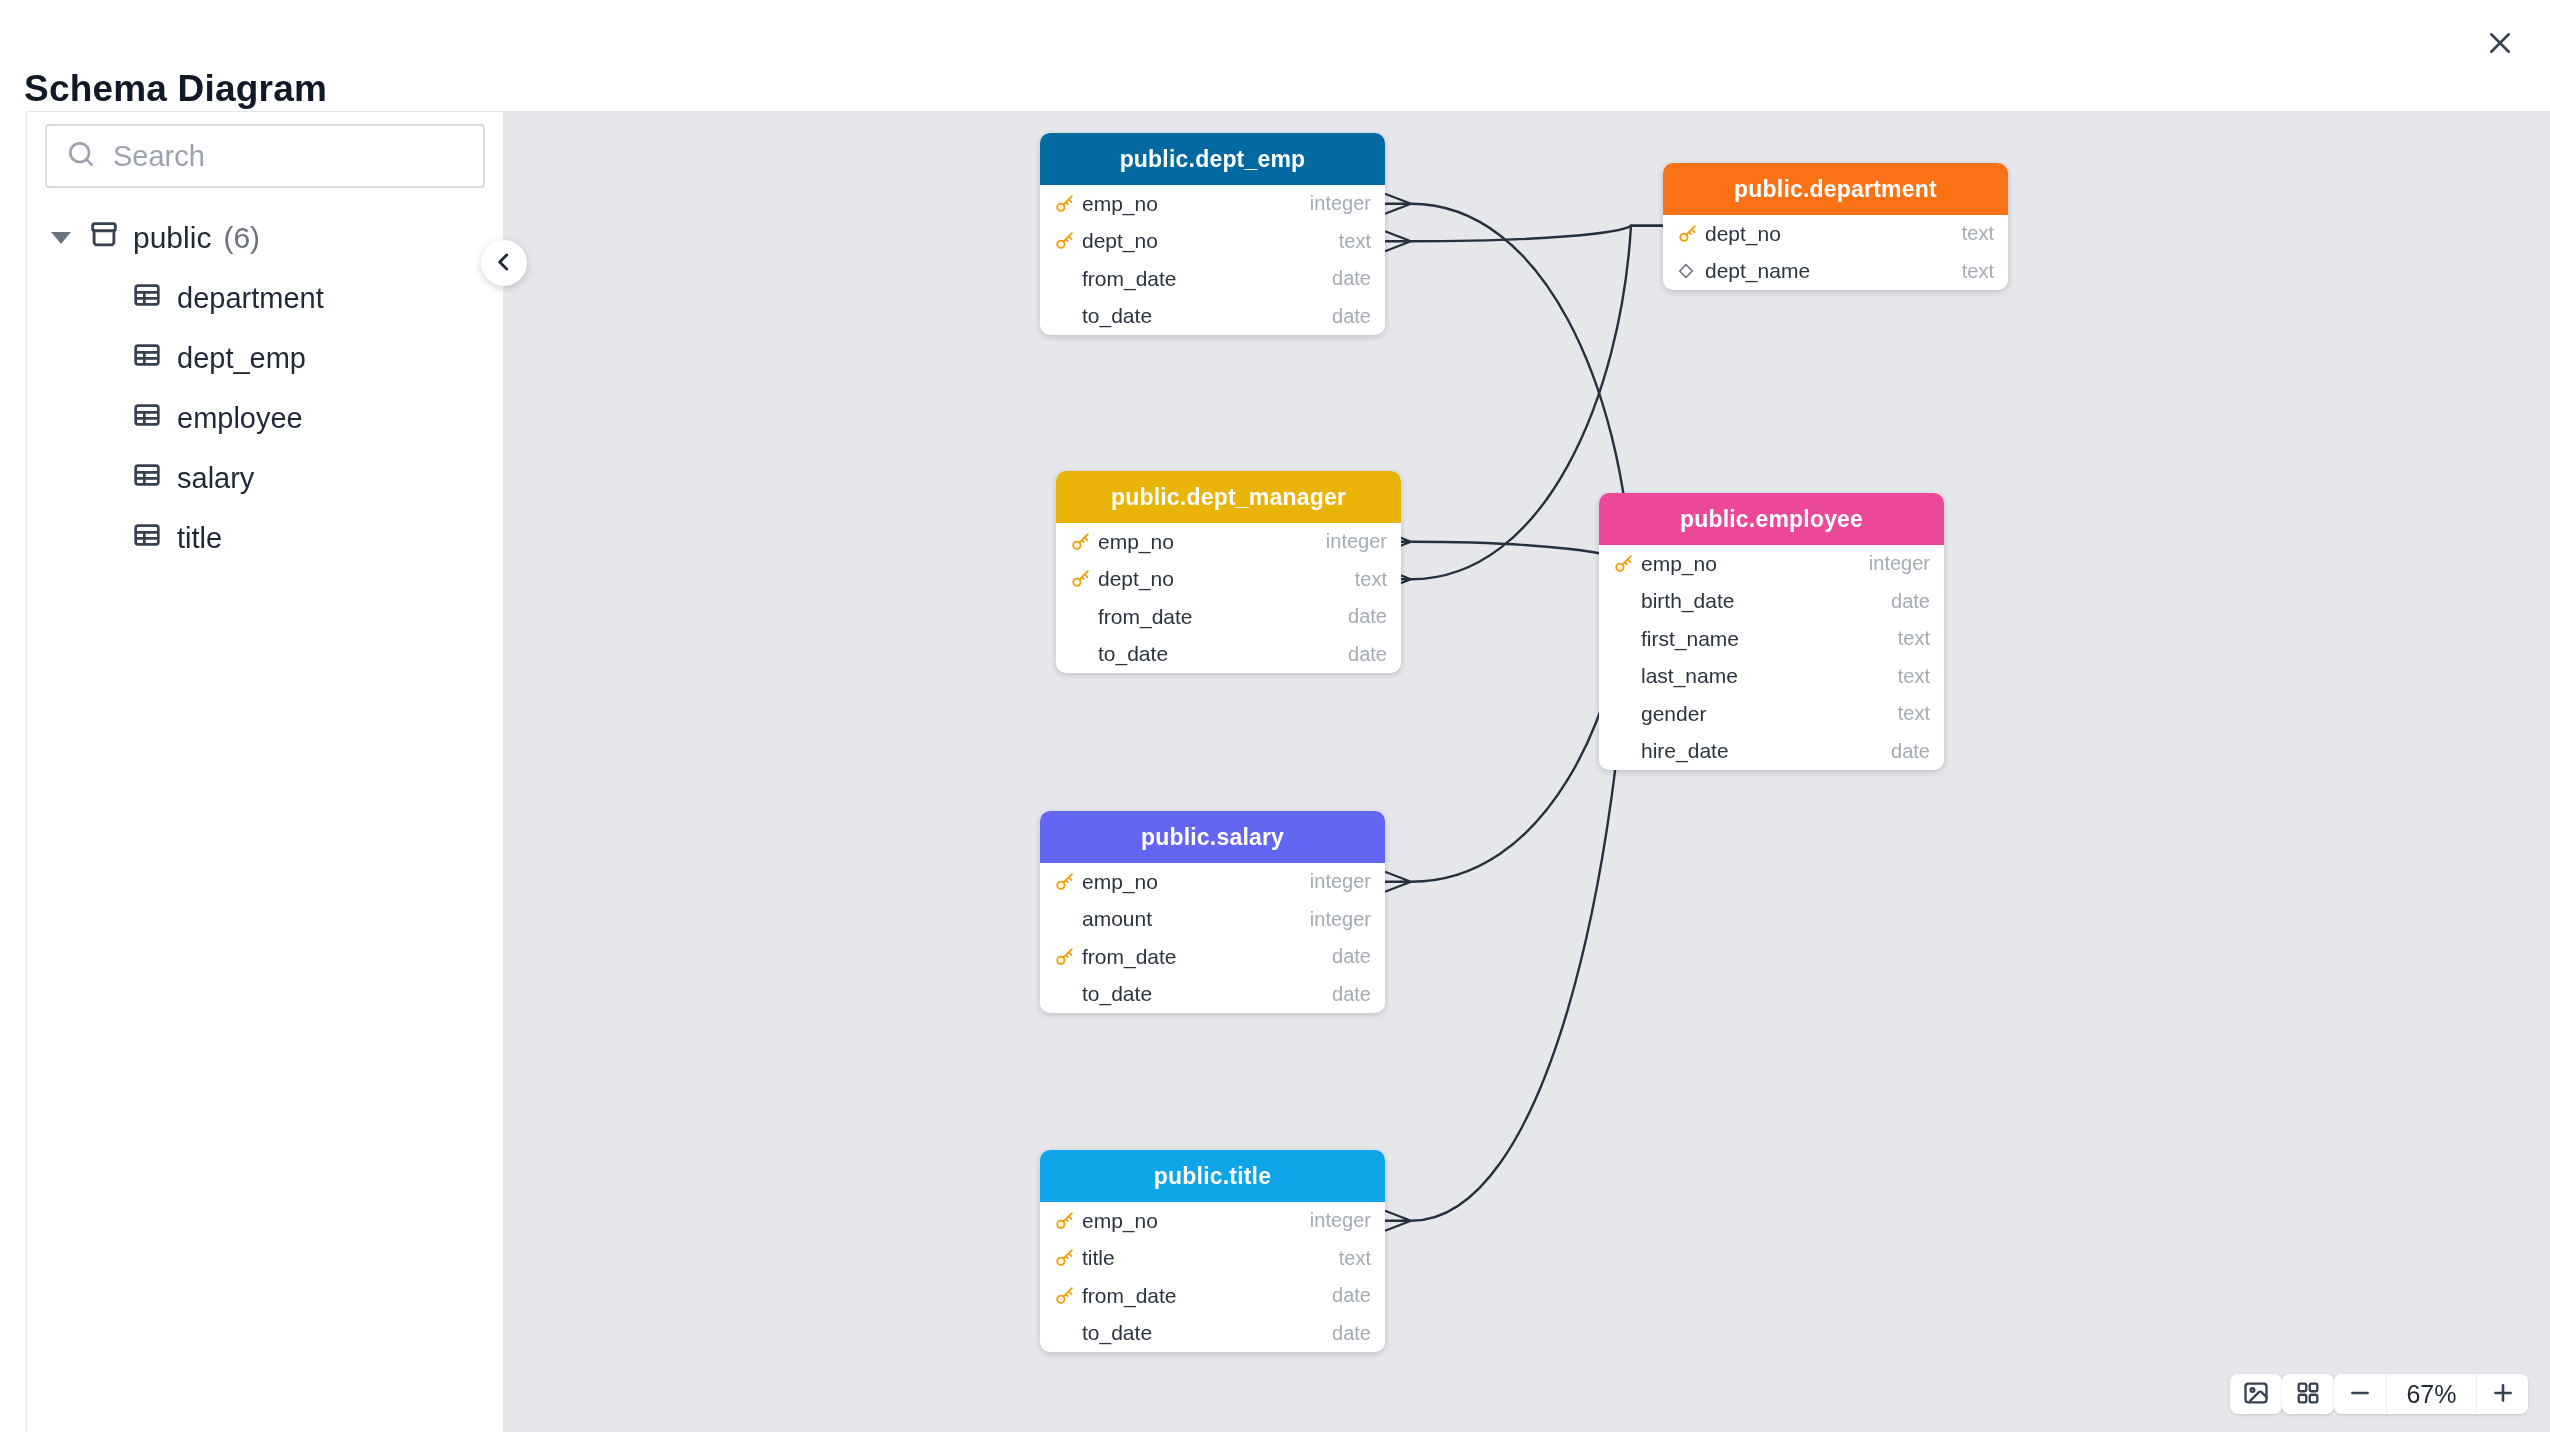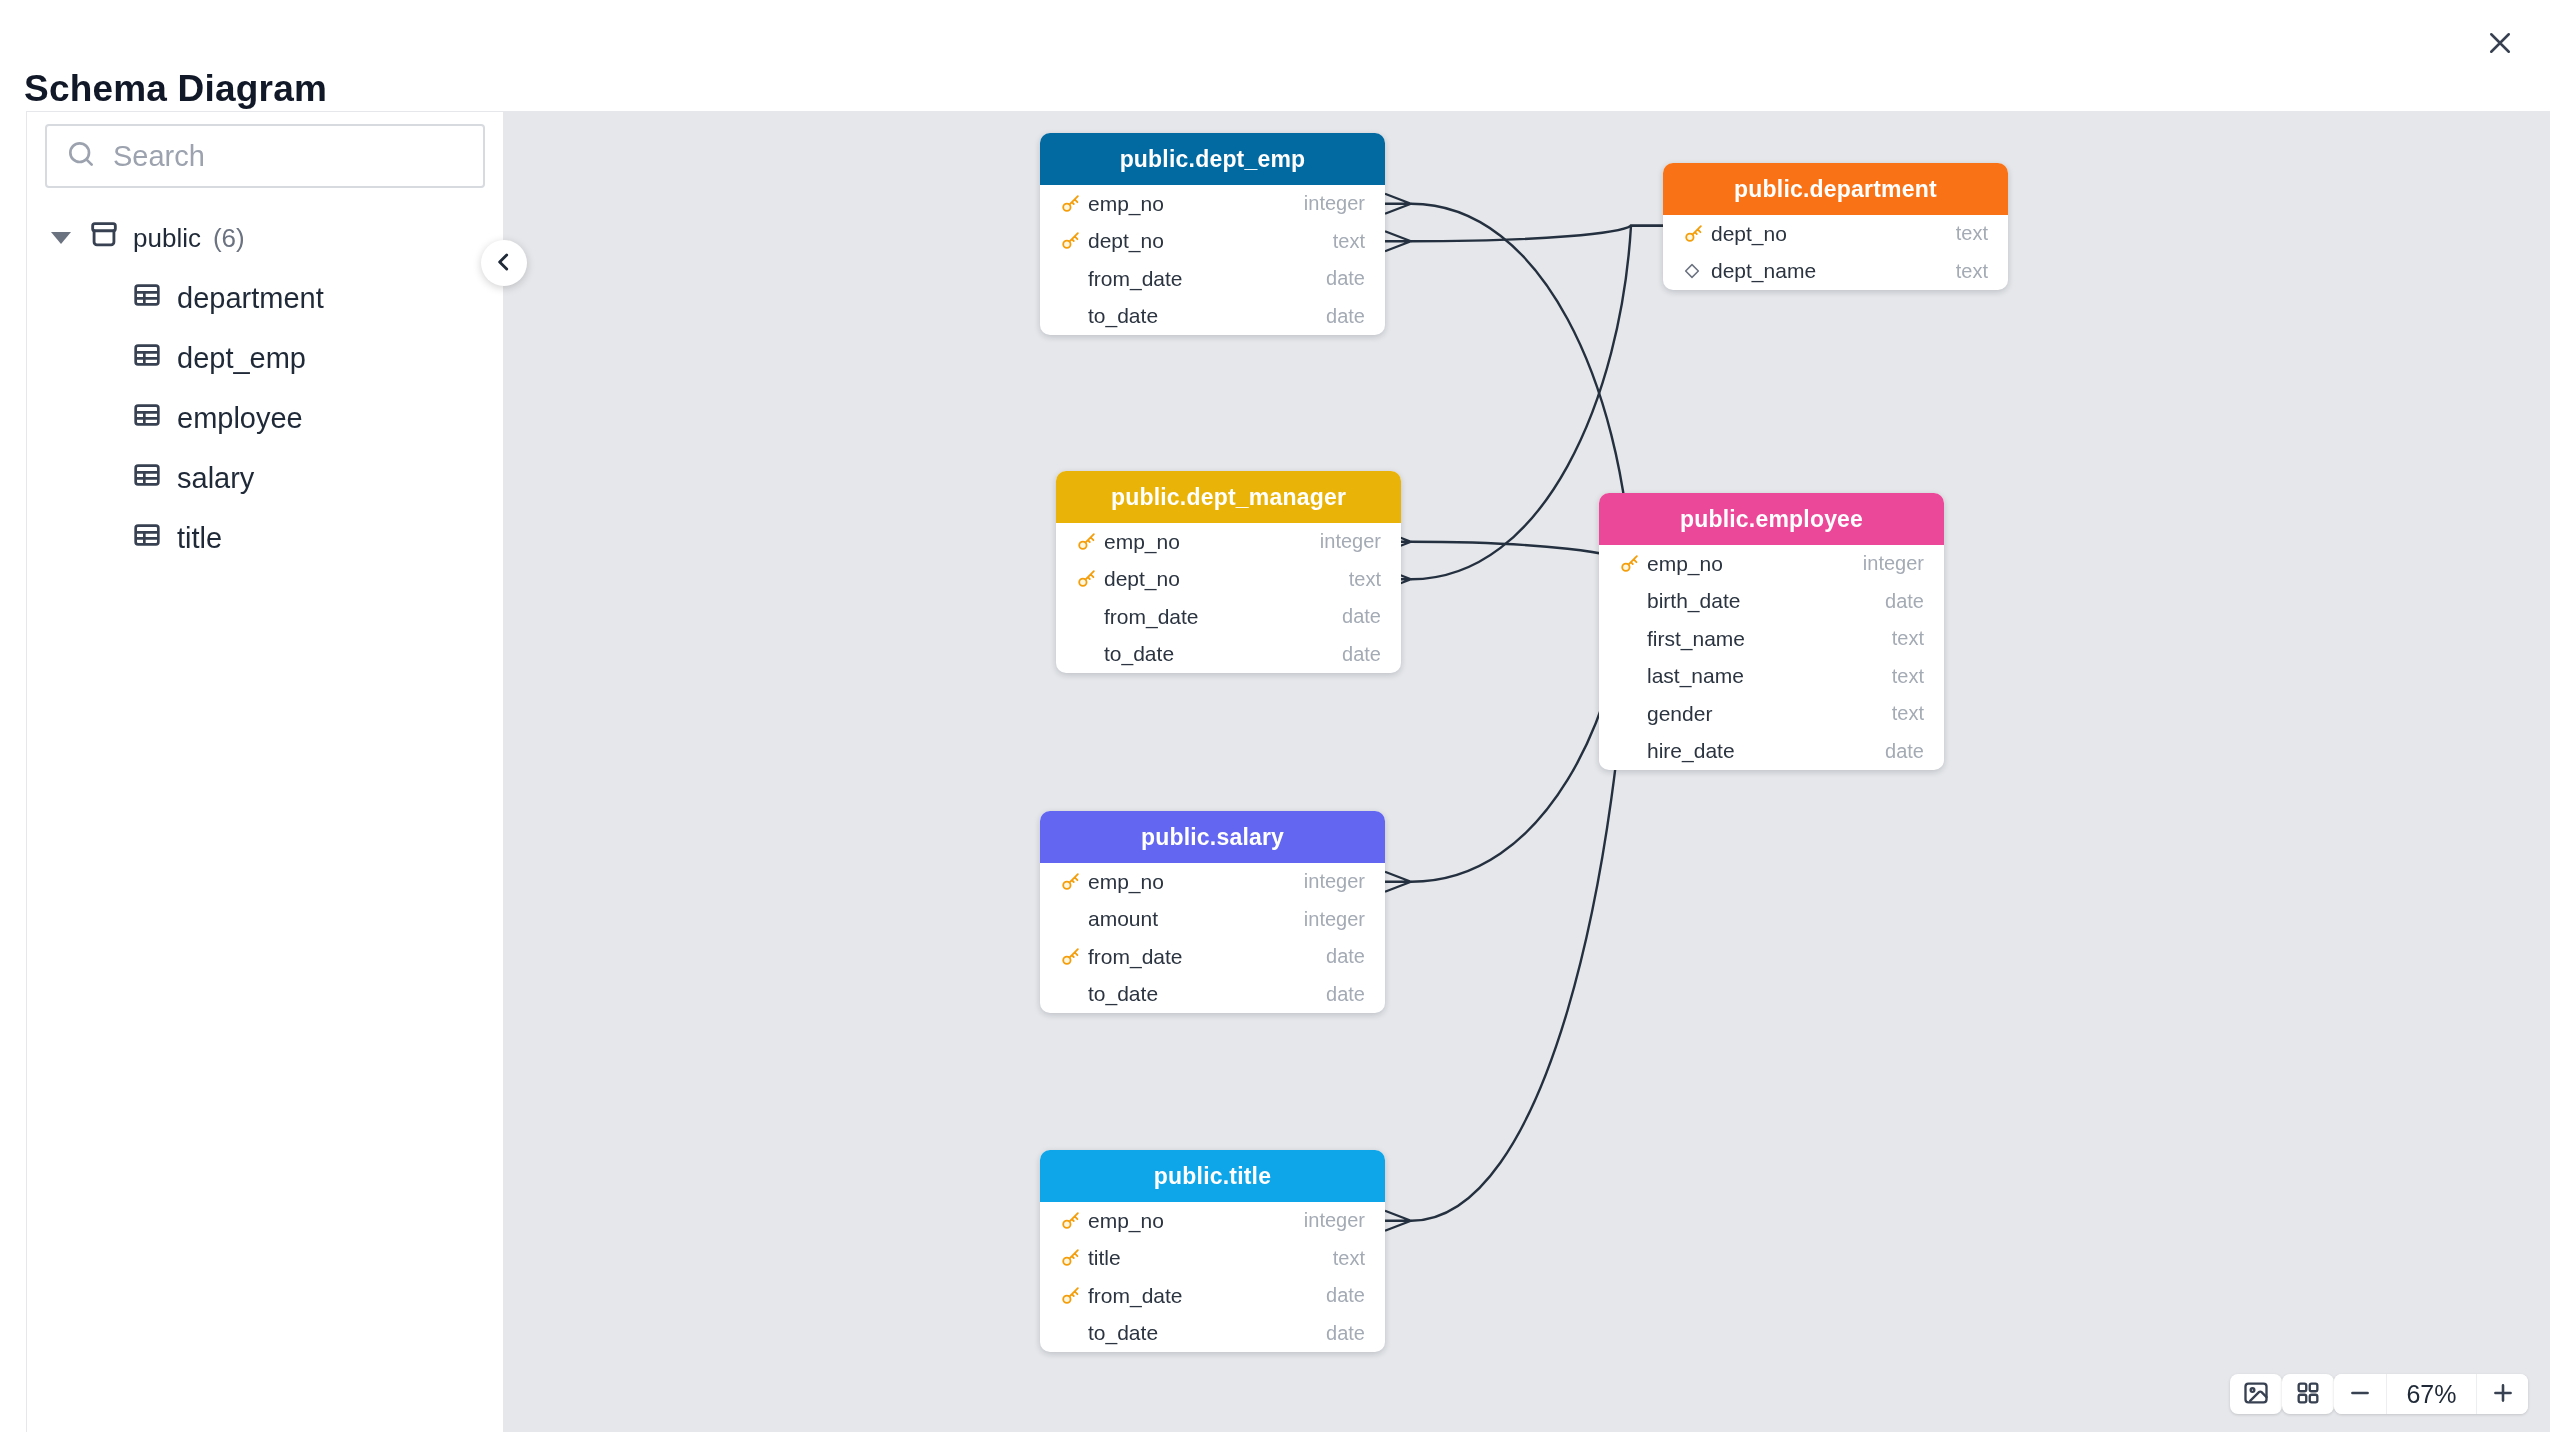--- a/index.html
+++ b/index.html
@@ -19,38 +19,38 @@
   .sidebar { position:absolute; left:26px; top:111px; width:478px; height:1321px;
              background:#ffffff; border:1px solid #e5e7eb; border-bottom:none; z-index:5; }
   .searchbox { position:absolute; left:18px; top:12px; width:440px; height:64px;
                border:2px solid #d7dade; border-radius:4px; background:#fff;
                display:flex; align-items:center; gap:16px; padding:0 18px; }
   .searchbox input { border:none; outline:none; width:100%; font-size:29px; color:#374151;
                      font-family:"Liberation Sans", sans-serif; background:transparent; }
   .searchbox input::placeholder { color:#9ca3af; }
   .tree { position:absolute; left:0; top:96px; width:100%; }
   .tree-schema { display:flex; align-items:center; gap:12px; height:60px; padding-left:24px;
-                 font-size:26px; color:#1f2937; cursor:pointer; }
+                 font-size:30px; color:#1f2937; cursor:pointer; }
   .tree-schema .count { color:#6b7280; }
   .tree-item { display:flex; align-items:center; gap:14px; height:60px; padding-left:104px;
                font-size:29px; color:#1f2937; cursor:pointer; }
   .caret { width:0; height:0; border-left:10px solid transparent; border-right:10px solid transparent;
            border-top:12px solid #6b7280; margin-right:4px; }
 
   
   .collapse-btn { position:absolute; left:481px; top:240px; width:46px; height:46px; border-radius:50%;
                   background:#fff; border:none; z-index:6; cursor:pointer;
                   box-shadow:0 2px 8px rgba(0,0,0,.18); display:flex; align-items:center; justify-content:center; }
 
   
   .node { position:absolute; width:345px; background:#ffffff; border-radius:10px;
           box-shadow:0 2px 6px rgba(15,23,42,.18); z-index:3; }
   .node-header { height:52px; border-radius:10px 10px 0 0; color:#ffffff; font-weight:700;
                  font-size:23px; display:flex; align-items:center; justify-content:center; letter-spacing:.2px; }
-  .node-row { height:37.5px; display:flex; align-items:center; padding:0 20px;text-align:center; }
+  .node-row { height:37.5px; display:flex; align-items:center; padding:0 14px;text-align:center; }
   .col-icon { width:28px; display:flex; align-items:center; }
   .col-name { font-size:21px; color:#2b3440; }
   .col-type { margin-left:auto; font-size:20px; color:#a4abb5; }
 
   svg.edges { position:absolute; left:0; top:0; width:2550px; height:1432px; z-index:2; pointer-events:none; }
   .edge { fill:none; stroke:#24303f; stroke-width:2.4; }
 
   
   .controls { position:absolute; right:22px; bottom:18px; display:flex; z-index:5;justify-content:flex-end; }
   .ctrl-btn { width:52px; height:40px; background:#fff; border:none; border-radius:8px; cursor:pointer;

